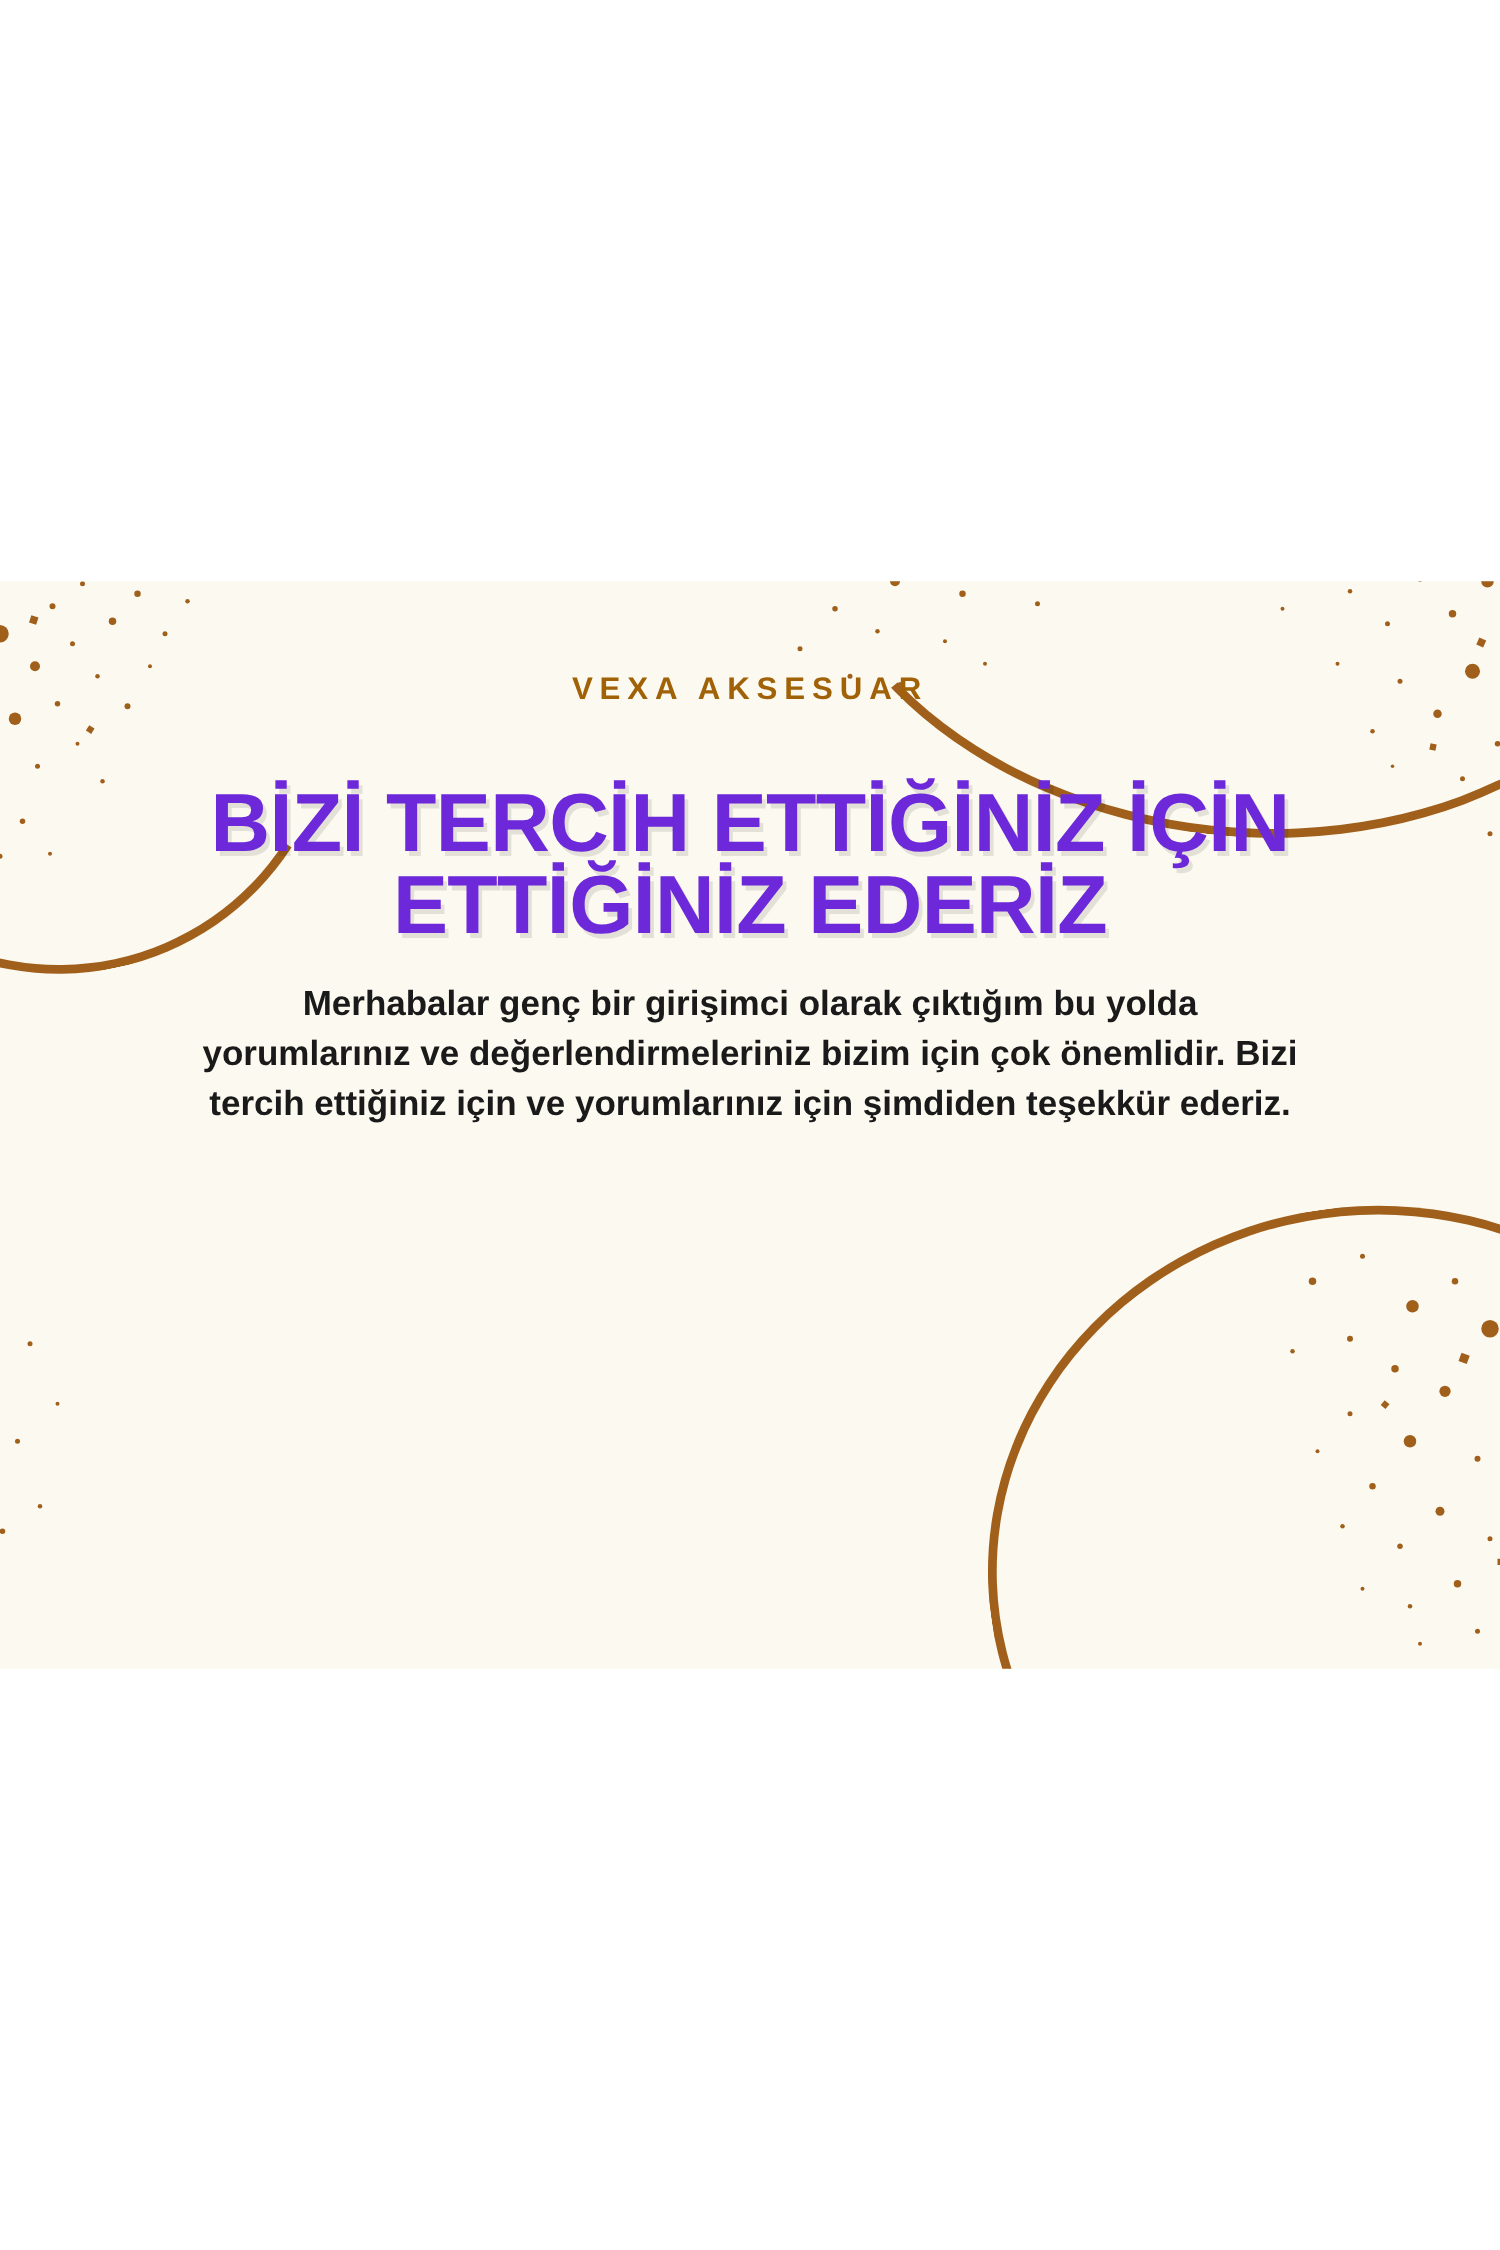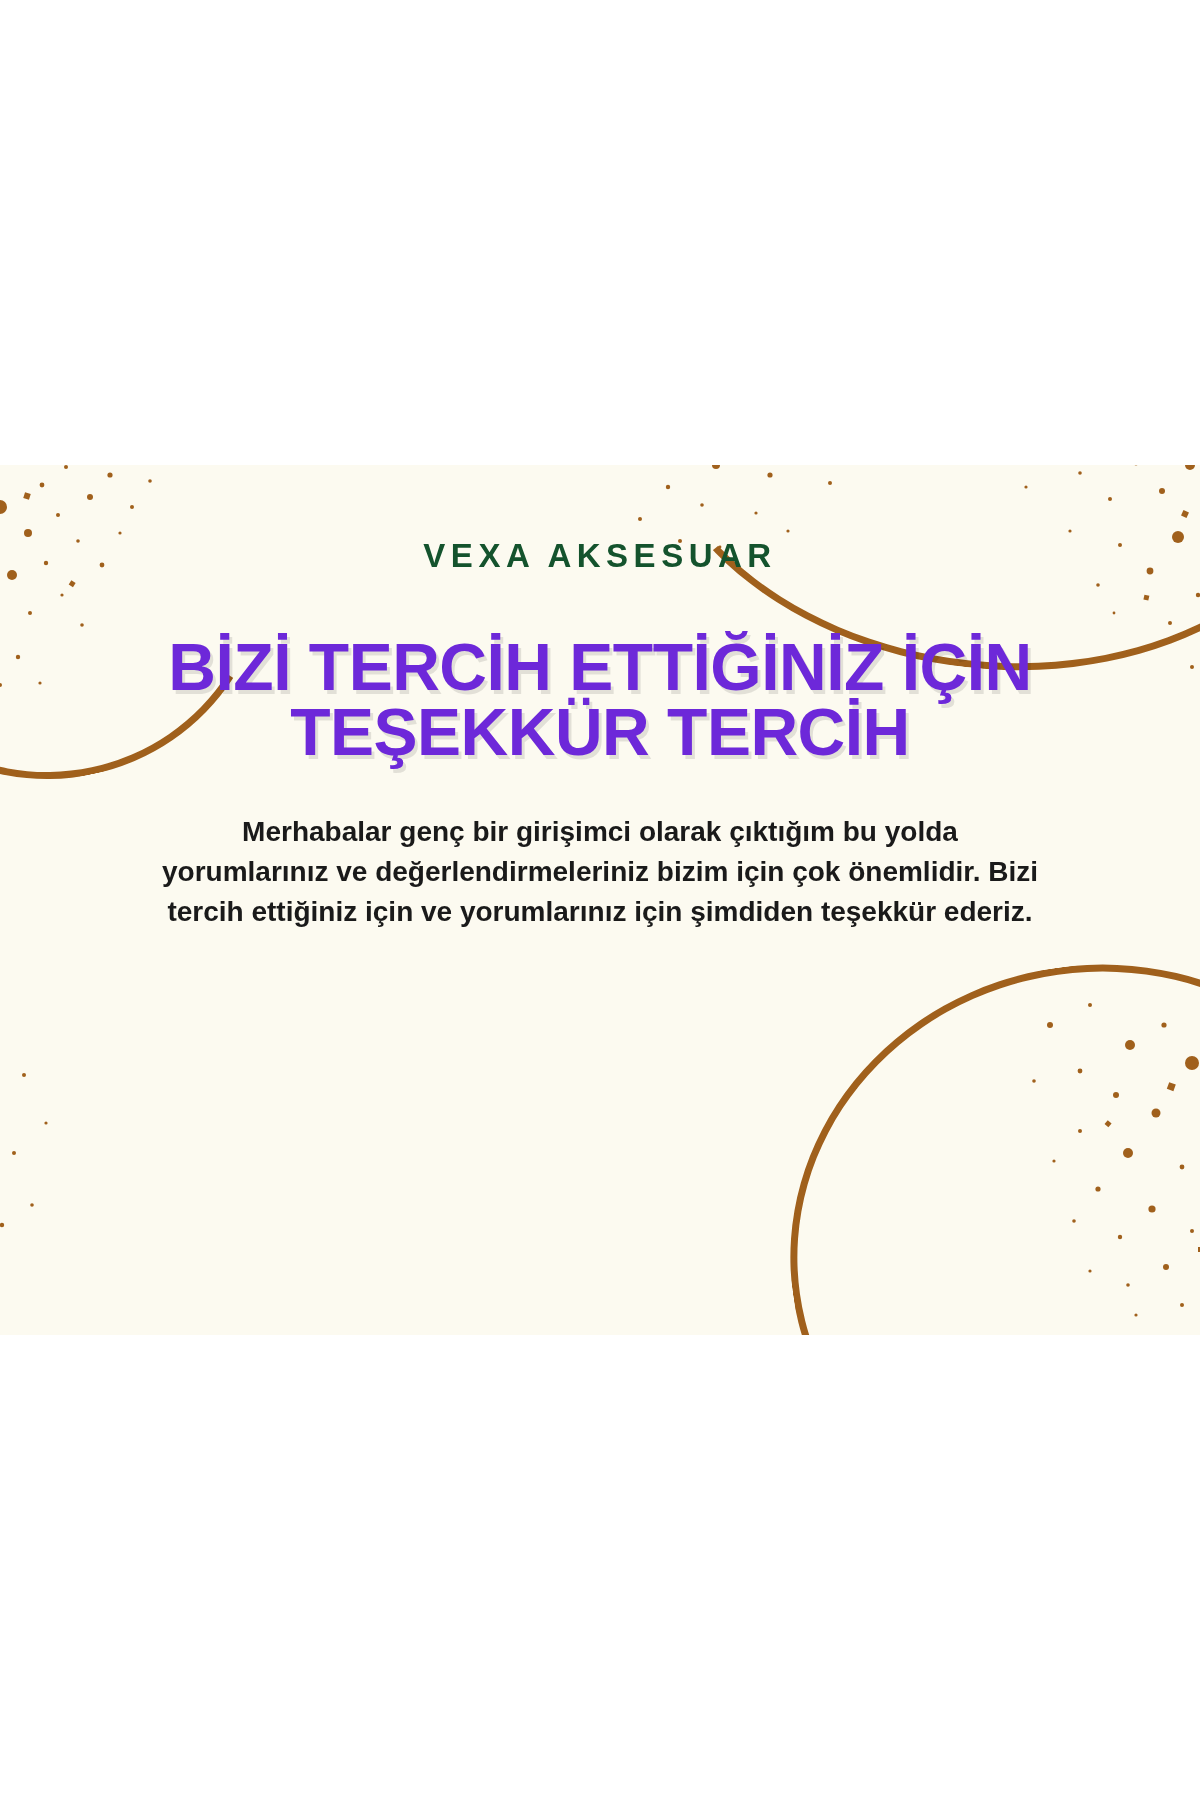--- a/index.html
+++ b/index.html
@@ -83,40 +83,40 @@
   
   .content {
     position: absolute;
     left: 0;
     top: 0;
     width: 1200px;
     text-align: center;
   }
   .brand {
     margin-top: 72px;
-    font-size: 33px;
+    font-size: 25px;
     font-weight: bold;
     letter-spacing: 5.5px;
-    color: #14532d;
+    color: #a16207;
     font-family: "Liberation Sans", sans-serif;
     text-align: center;
   }
   .headline {
     margin-top: 60px;
     font-size: 66px;
     line-height: 0.98;
     font-weight: bold;
     color: #6d28d9;
     letter-spacing: -0.5px;
     text-shadow: 3px 4px 0 rgba(0,0,0,0.10);
     font-family: "Liberation Sans", sans-serif;
   }
   .headline .line2 { display: block; }
   .body-text {
-    margin: 48px auto 0 auto;
+    margin: 28px auto 0 auto;
     width: 880px;
     font-size: 28px;
     line-height: 1.42;
     font-weight: bold;
     color: #1a1a1a;
     font-family: "Liberation Sans", sans-serif;
   }
 </style>
 </head>
 <body>
@@ -253,18 +253,18 @@
         <circle cx="52" cy="140" r="1.8"></circle>
       <circle cx="22" cy="160" r="2.2"></circle>
         <circle cx="66" cy="58" r="1.6"></circle>
     </g>
   </svg>
 
   <div class="content">
     <div class="brand">VEXA AKSESUAR</div>
     <div class="headline">
       <span class="line1">BİZİ TERCİH ETTİĞİNİZ İÇİN</span>
-      <span class="line2">TEŞEKKÜR TERCİH</span>
+      <span class="line2">ETTİĞİNİZ EDERİZ</span>
     </div>
     <div class="body-text">Merhabalar genç bir girişimci olarak çıktığım bu yolda yorumlarınız ve değerlendirmeleriniz bizim için çok önemlidir. Bizi tercih ettiğiniz için ve yorumlarınız için şimdiden teşekkür ederiz.</div>
   </div>
 
 </div>
 
 </body></html>

